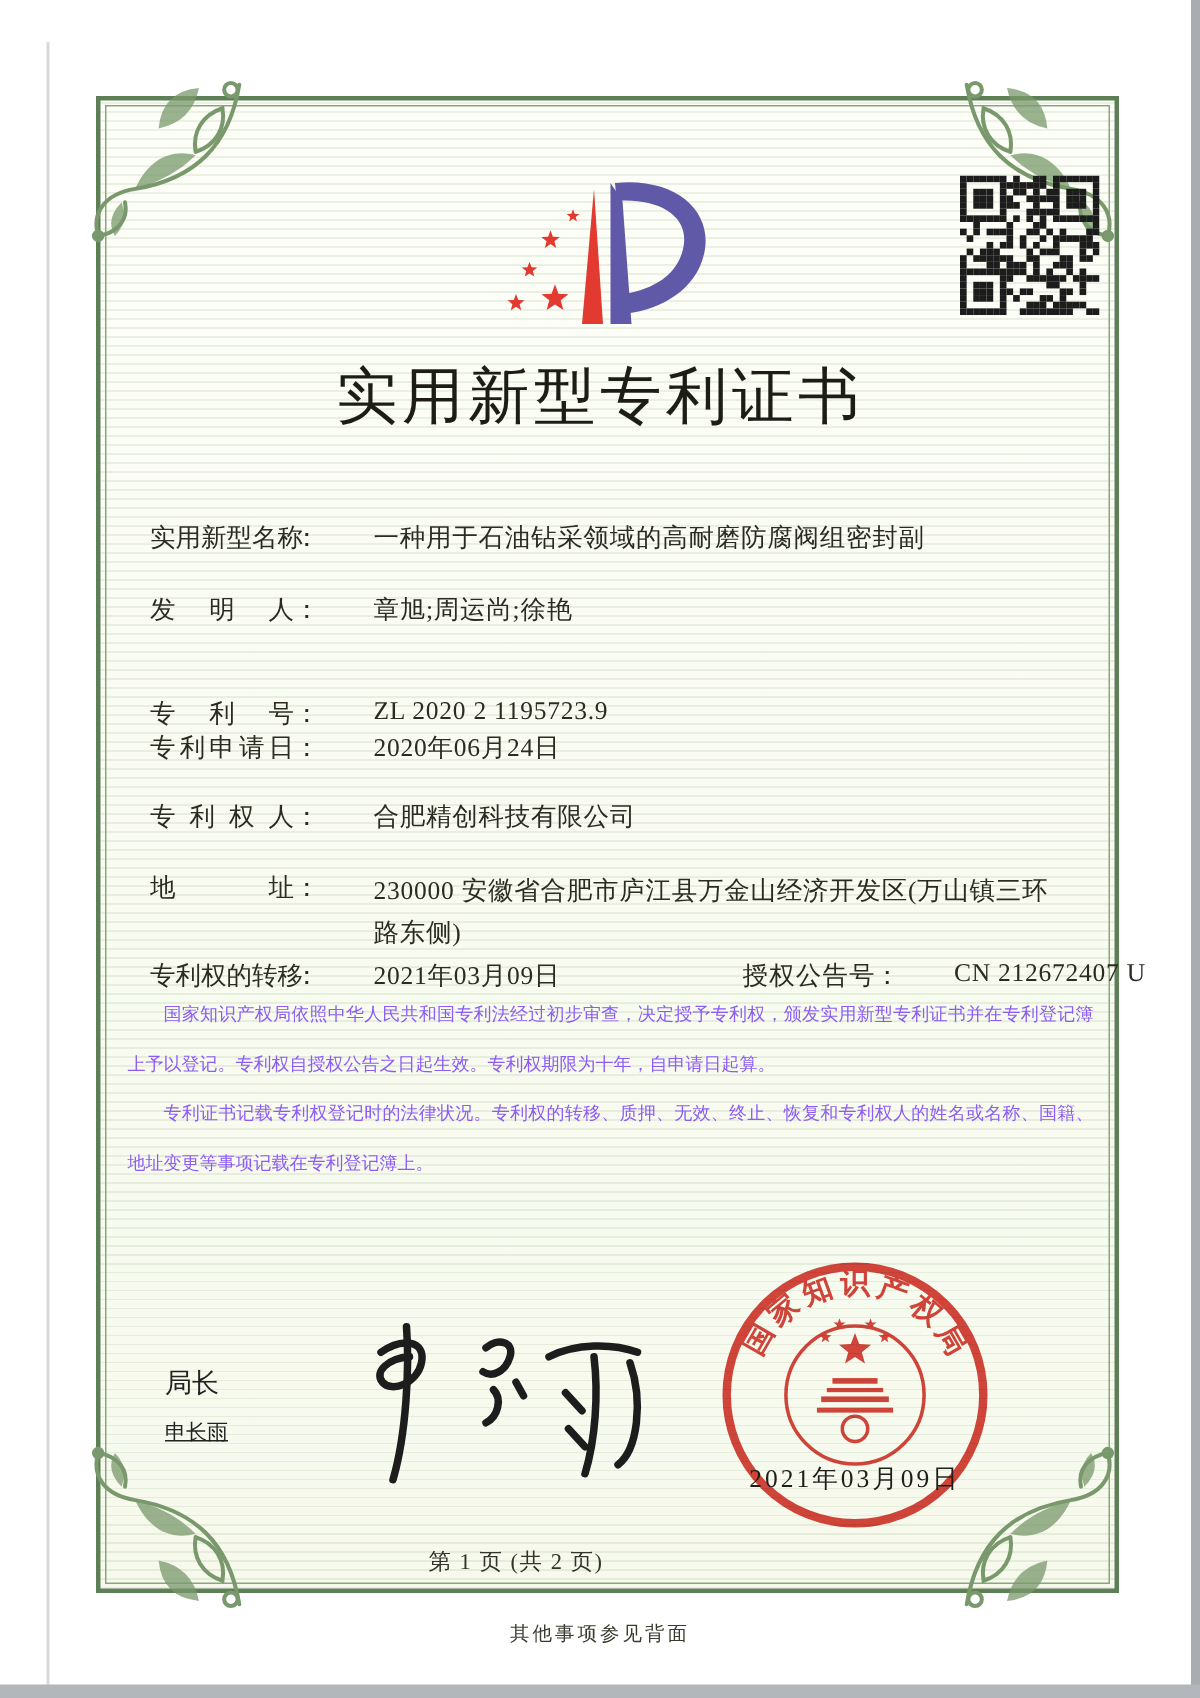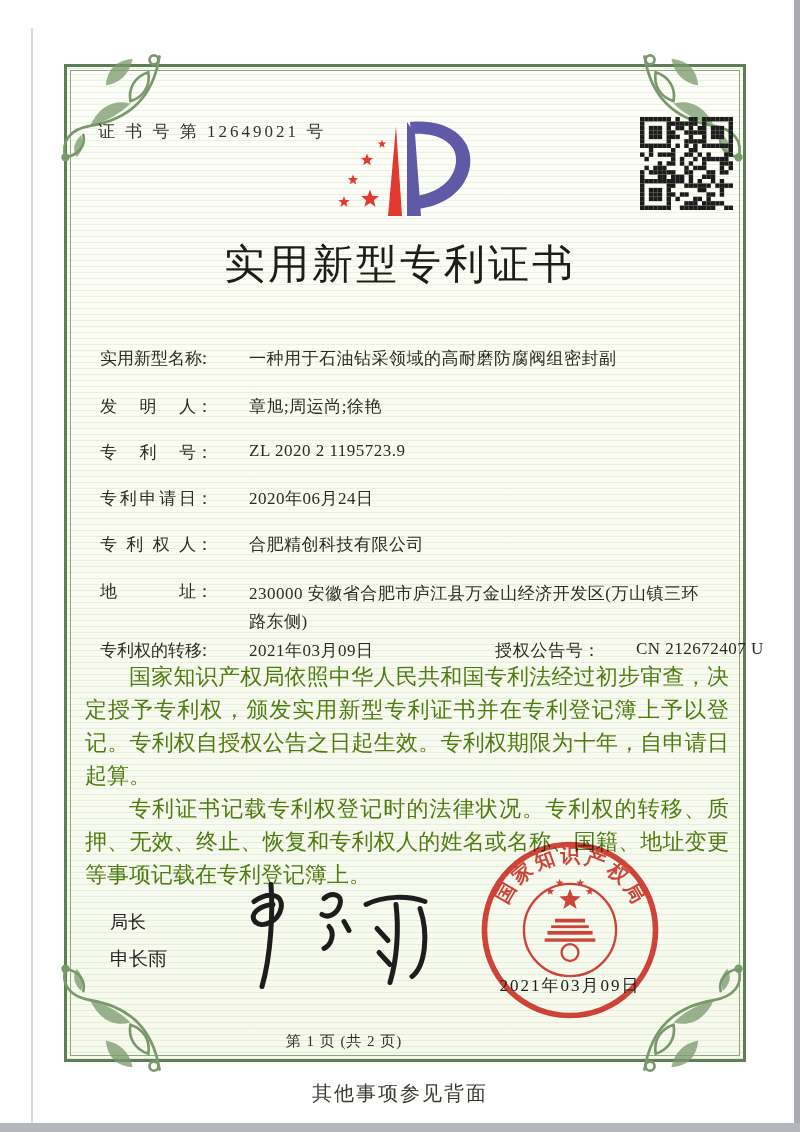--- a/index.html
+++ b/index.html
@@ -33,39 +33,39 @@
          font-size:41px;font-weight:400;letter-spacing:3px;color:#1d1d16;margin:0;}
 
   .field-row{position:absolute;left:100px;font-size:17px;white-space:nowrap;color:#2b2b22;}
   .flabel{display:inline-block;width:96px;text-align:justify;text-align-last:justify;vertical-align:top;font-family:Liberation Mono, monospace;}
   .fcolon{display:inline-block;vertical-align:top;margin-right:8px;}
   .fvalue{display:inline-block;vertical-align:top;letter-spacing:.5px;margin-left:28px;}
   .fvalue.wrap{white-space:normal;width:452px;line-height:28px;}
   .pair2{position:absolute;left:395px;top:0;}
   .pair2 .flabel{width:88px;}
 
-  .paras{position:absolute;left:85px;top:660px;width:644px;font-size:22px;line-height:33px;
-         text-align:justify;color:#4d7c0f;}
+  .paras{position:absolute;left:85px;top:660px;width:644px;font-size:12px;line-height:33px;
+         text-align:justify;color:#8b5cf6;}
   .paras p{margin:0;text-indent:2em;}
 
   .sig-title{position:absolute;left:110px;top:910px;font-size:18px;
              font-family:"Liberation Sans","DejaVu Sans",sans-serif;color:#222;}
-  .sig-name{position:absolute;left:110px;top:946px;font-size:19px;
-            font-family:"Liberation Sans","DejaVu Sans",sans-serif;color:#222;}
+  .sig-name{position:absolute;left:110px;top:946px;font-size:14px;
+            font-family:"Liberation Sans","DejaVu Sans",sans-serif;color:#222;text-decoration:underline;}
   .signature{position:absolute;left:228px;top:876px;width:210px;height:118px;}
 
   .seal{position:absolute;left:476px;top:836px;width:188px;height:188px;
         mix-blend-mode:multiply;opacity:.93;}
   .seal-date{position:absolute;left:470px;top:974px;width:200px;text-align:center;
              font-size:17px;letter-spacing:2px;color:#1f1f1a;}
 
   .page-info{position:absolute;left:0;top:1032px;width:688px;text-align:center;
              font-size:15px;letter-spacing:1px;color:#33332c;}
   .back-note{position:absolute;left:0;top:1080px;width:800px;text-align:center;
-             font-size:20px;letter-spacing:2px;color:#3a3a30;}
+             font-size:13px;letter-spacing:2px;color:#3a3a30;}
 </style>
 </head>
 <body>
 
 <div class="page">
 
   <svg width="0" height="0" style="position:absolute" aria-hidden="true">
     <defs>
       <symbol id="flourish" viewBox="0 0 100 100">
         <g fill="none" stroke="currentColor" stroke-width="2.4" stroke-linecap="round">
@@ -92,21 +92,20 @@
   <svg class="corner tr">
       <use href="#flourish"></use>
     </svg>
   <svg class="corner bl">
       <use href="#flourish"></use>
     </svg>
   <svg class="corner br">
       <use href="#flourish"></use>
     </svg>
 
-  <div class="cert-no">证 书 号 第 12649021 号</div>
 
   <svg class="logo" viewBox="0 0 150 125">
     <g fill="var(--logo-red,#e23a30)">
       <polygon points="66,16 58,106 72,106"></polygon>
       <polygon points="52.0,29.5 53.1,32.5 56.3,32.6 53.8,34.6 54.6,37.6 52.0,35.9 49.4,37.6 50.2,34.6 47.7,32.6 50.9,32.5"></polygon>
       <polygon points="37.0,43.5 38.6,47.8 43.2,48.0 39.6,50.8 40.8,55.3 37.0,52.7 33.2,55.3 34.4,50.8 30.8,48.0 35.4,47.8"></polygon>
       <polygon points="23.0,64.5 24.4,68.1 28.2,68.3 25.2,70.7 26.2,74.4 23.0,72.3 19.8,74.4 20.8,70.7 17.8,68.3 21.6,68.1"></polygon>
       <polygon points="14.0,86.0 15.5,90.0 19.7,90.1 16.4,92.8 17.5,96.9 14.0,94.5 10.5,96.9 11.6,92.8 8.3,90.1 12.5,90.0"></polygon>
       <polygon points="40.0,79.5 42.3,85.8 49.0,86.1 43.8,90.2 45.6,96.7 40.0,93.0 34.4,96.7 36.2,90.2 31.0,86.1 37.7,85.8"></polygon>
     </g>
@@ -367,21 +366,21 @@
     </svg>
 
   <h1 class="title">实用新型专利证书</h1>
 
   <div class="field-row" style="top:347px">
     <span class="flabel">实用新型名称</span><span class="fcolon">：</span><span class="fvalue">一种用于石油钻采领域的高耐磨防腐阀组密封副</span>
   </div>
   <div class="field-row" style="top:395px">
     <span class="flabel">发明人</span><span class="fcolon">：</span><span class="fvalue">章旭;周运尚;徐艳</span>
   </div>
-  <div class="field-row" style="top:441px">
+  <div class="field-row" style="top:464px">
     <span class="flabel">专利号</span><span class="fcolon">：</span><span class="fvalue">ZL 2020 2 1195723.9</span>
   </div>
   <div class="field-row" style="top:487px">
     <span class="flabel">专利申请日</span><span class="fcolon">：</span><span class="fvalue">2020年06月24日</span>
   </div>
   <div class="field-row" style="top:533px">
     <span class="flabel">专利权人</span><span class="fcolon">：</span><span class="fvalue">合肥精创科技有限公司</span>
   </div>
   <div class="field-row" style="top:580px">
     <span class="flabel">地址</span><span class="fcolon">：</span><span class="fvalue wrap">230000 安徽省合肥市庐江县万金山经济开发区(万山镇三环路东侧)</span>

